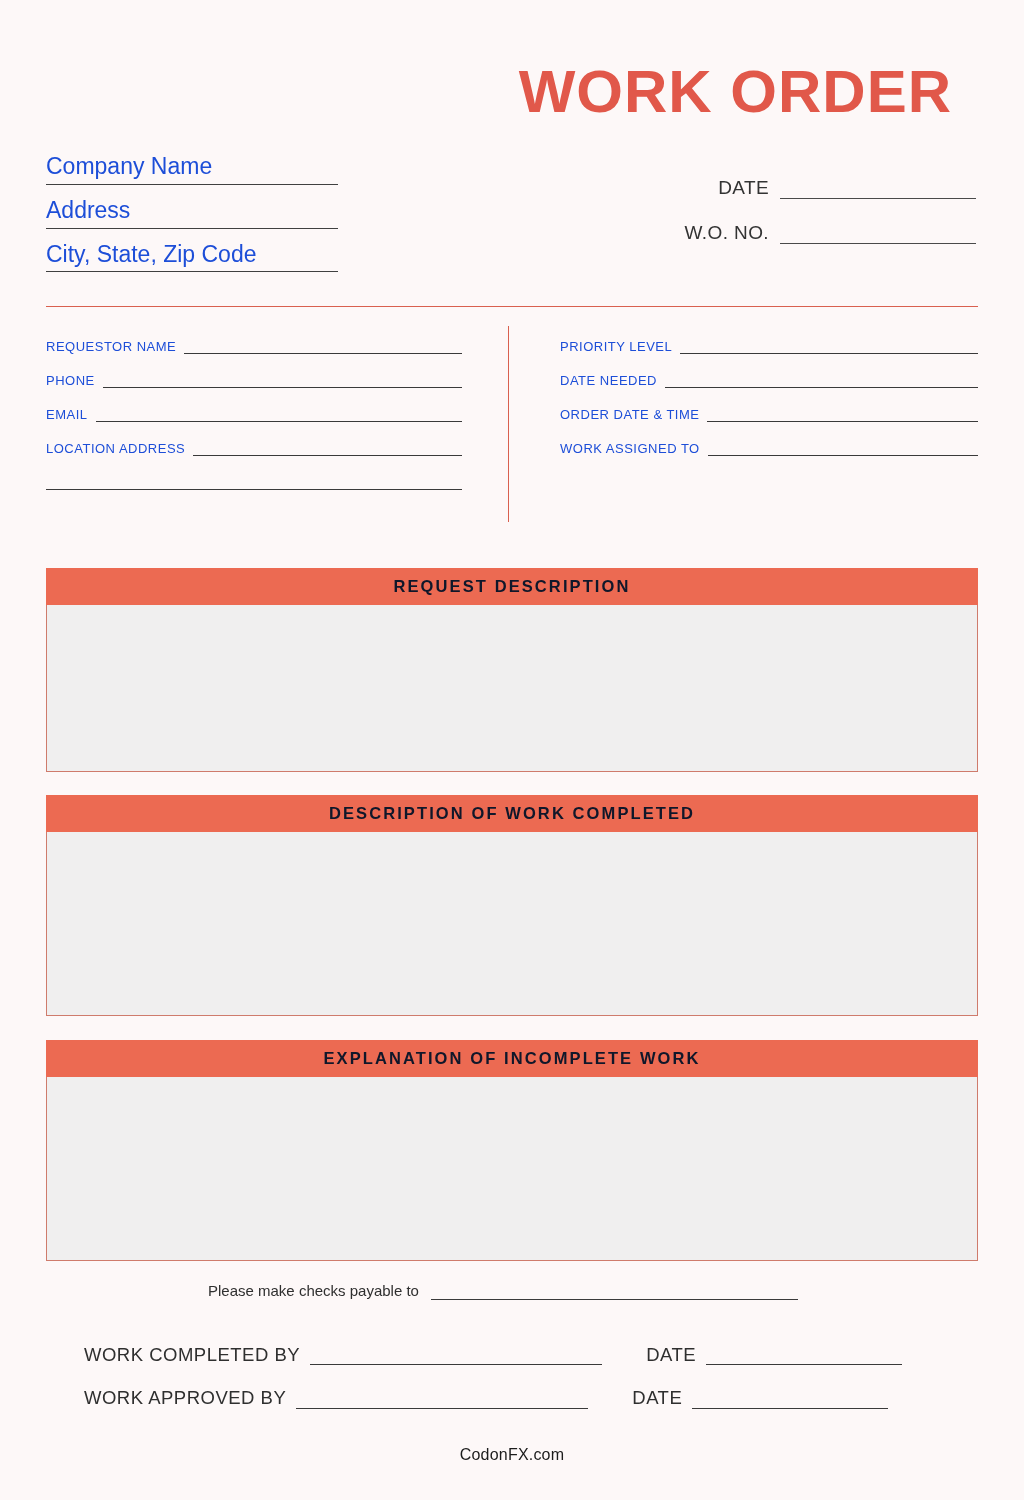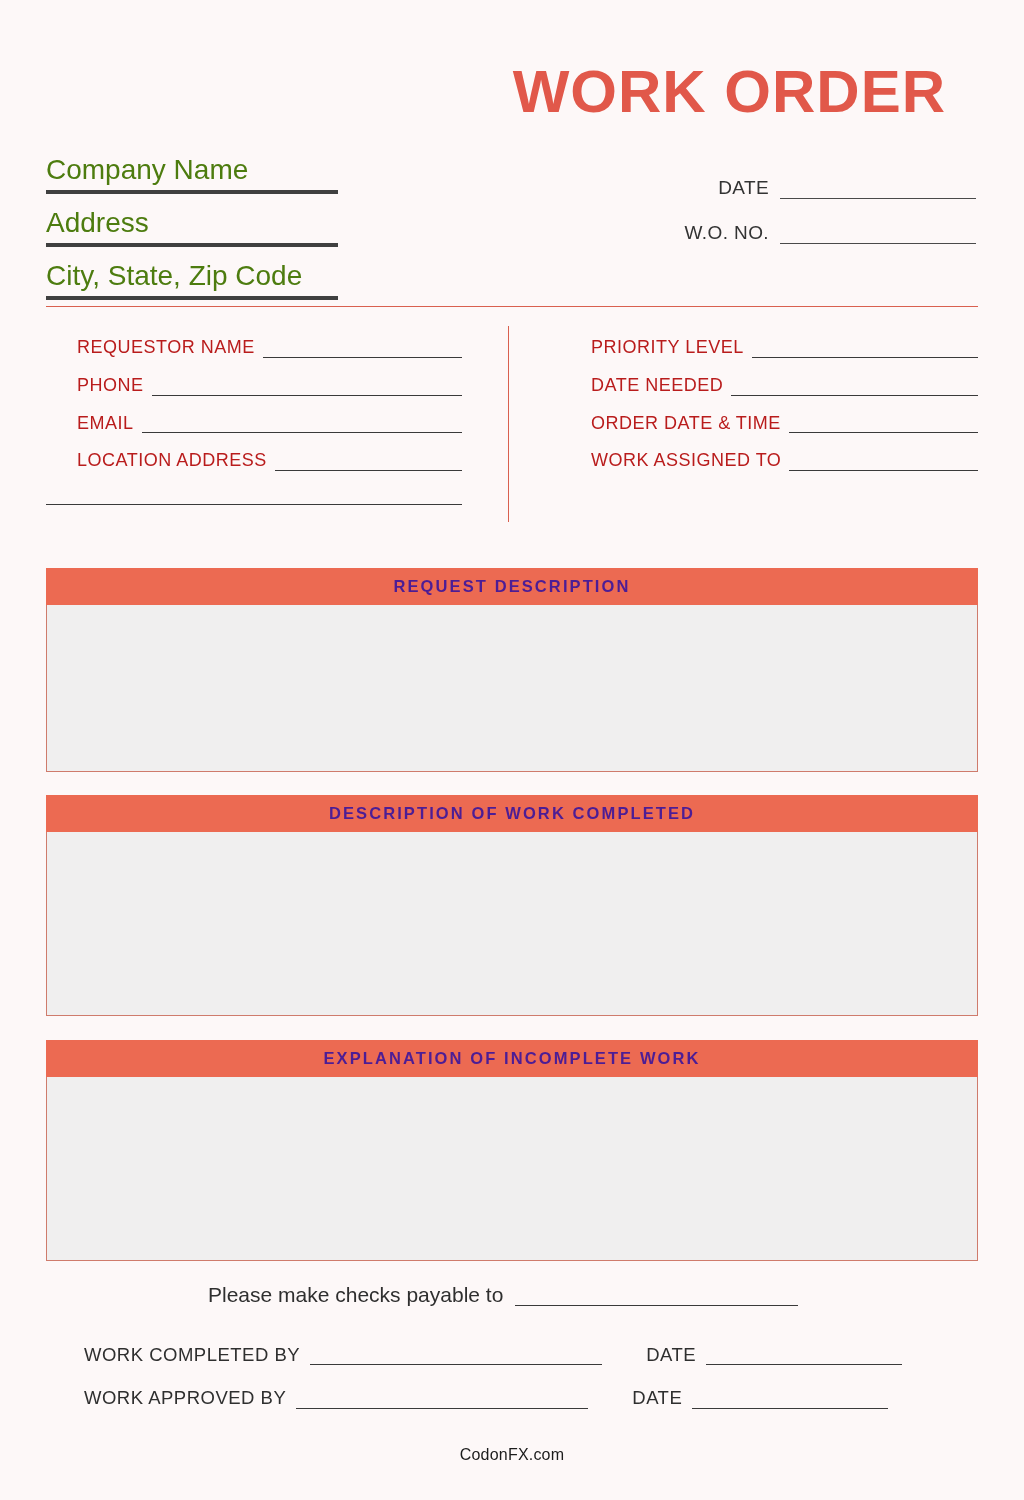--- a/index.html
+++ b/index.html
@@ -22,44 +22,44 @@
     width: 1024px;
     height: 1500px;
     box-sizing: border-box;
     padding: 0 46px;
   }
 
   
   .title-row {
     position: absolute;
     top: 62px;
-    right: 78px;
+    right: 72px;
     text-align: right;
   }
   .doc-title {
     font-size: 60px;
     font-weight: bold;
     letter-spacing: 1px;
     color: #e1584a;
     line-height: 1;
     margin: 0;
     white-space: nowrap;
   }
 
   
   .company-block {
     position: absolute;
     top: 152px;
     left: 46px;
     width: 292px;
   }
   .company-line {
-    border-bottom: 4px solid #404040;
-    font-size: 28px;
-    color: #4d7c0f;
+    border-bottom: 1px solid #404040;
+    font-size: 23px;
+    color: #1d4ed8;
     padding-bottom: 3px;
     margin-bottom: 11px;
     line-height: 1.25;
     white-space: nowrap;
   }
   .company-line:last-child { margin-bottom: 13px; }
 
   
   .meta-block {
     position: absolute;
@@ -122,27 +122,26 @@
     border-left: 1.8px solid #d9604f;
   }
 
   .field-row {
     display: flex;
     align-items: flex-end;
     margin-bottom: 18px;
     width: 100%;
   }
   .field-label {
-    font-size: 18px;
+    font-size: 13px;
     letter-spacing: 0.5px;
-    color: #b91c1c;
+    color: #1d4ed8;
     white-space: nowrap;
     line-height: 1.1;
     padding-right: 8px;
-    margin-left: 31px;
   }
   .field-rule {
     flex: 1 1 auto;
     border-bottom: 1.5px solid #3a3a3a;
     height: 15px;
     min-width: 10px;
   }
   .field-rule-full {
     width: 100%;
     border-bottom: 1.5px solid #3a3a3a;
@@ -150,21 +149,21 @@
   }
 
   
   .section {
     position: absolute;
     left: 46px;
     right: 46px;
   }
   .section-header {
     background: #ec6a52;
-    color: #4c1d95;
+    color: #0f172a;
     text-align: center;
     font-size: 16.5px;
     font-weight: bold;
     letter-spacing: 2.1px;
     padding: 9px 0 9px 0;
     line-height: 1.15;
     box-sizing: border-box;
   }
   .section-body {
     background: #f0efef;
@@ -183,21 +182,21 @@
   
   .payable {
     position: absolute;
     top: 1283px;
     left: 208px;
     display: flex;
     align-items: flex-end;
     width: 590px;
   }
   .payable-label {
-    font-size: 21px;
+    font-size: 15px;
     color: #2f2f2f;
     white-space: nowrap;
     padding-right: 12px;
     line-height: 1.1;
   }
   .payable-rule {
     flex: 1 1 auto;
     border-bottom: 1.5px solid #3a3a3a;
     height: 14px;
   }

